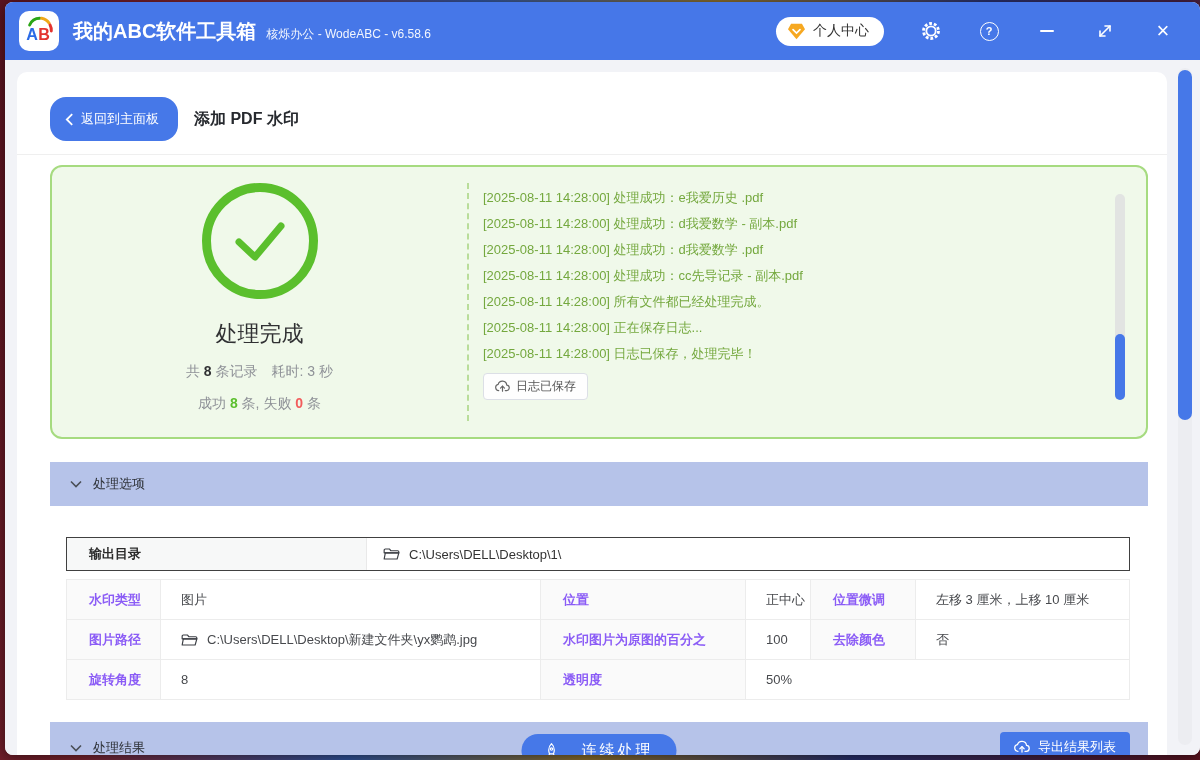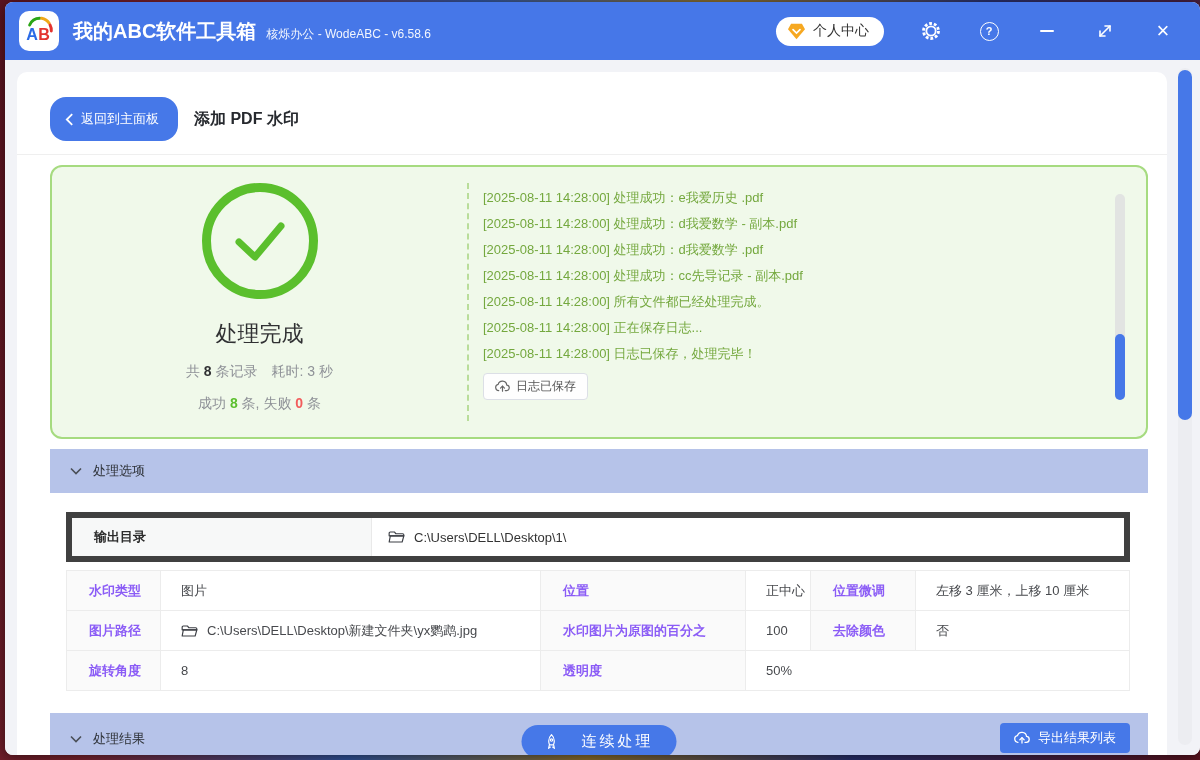--- a/index.html
+++ b/index.html
@@ -35,25 +35,25 @@
   .stats .gray{color:#8f9298;}
   .stats .dark{color:#303133;font-weight:bold;}
   .stats .green{color:#5bbf2d;font-weight:bold;}
   .stats .red{color:#f25c5c;font-weight:bold;}
   .log-col{flex:1;border-left:2px dashed #b9dd9a;margin:16px 0;padding:2px 0 0 14px;}
   .log-line{font-size:13px;line-height:26px;color:#74a83e;white-space:nowrap;}
   .export-log{margin-top:6px;display:inline-flex;align-items:center;gap:6px;border:1px solid #dcdfe6;background:#fefefe;border-radius:4px;padding:4px 11px;font-size:12px;color:#555;cursor:pointer;}
   .inner-scroll{position:absolute;right:21px;top:27px;width:10px;height:206px;background:#e2e4e2;border-radius:5px;}
   .inner-scroll .ithumb{position:absolute;bottom:0;left:0;width:10px;height:66px;background:#4678e8;border-radius:5px;}
   
-  .section-header{margin:10px 19px 0 33px;height:44px;box-sizing:border-box;background:#b6c3e9;display:flex;align-items:center;gap:11px;padding-left:20px;font-size:13px;color:#2e3238;position:relative;cursor:pointer;flex:none;}
+  .section-header{margin:23px 19px 0 33px;height:44px;box-sizing:border-box;background:#b6c3e9;display:flex;align-items:center;gap:11px;padding-left:20px;font-size:13px;color:#2e3238;position:relative;cursor:pointer;flex:none;}
   .results-header{margin-top:22px;height:51px;}
   
   .opt-body{margin:0 19px 0 33px;padding:19px 18px 0 16px;flex:none;}
-  .dir-row{height:50px;box-sizing:border-box;border:6px solid #404040;display:flex;}
+  .dir-row{height:34px;box-sizing:border-box;border:1px solid #404040;display:flex;margin-top:12px;}
   .dir-label{width:300px;flex:none;background:#f7f8f8;border-right:1px solid #e9e9e9;display:flex;align-items:center;padding-left:22px;font-weight:bold;font-size:13px;color:#2b2b2b;box-sizing:border-box;}
   .dir-value{flex:1;display:flex;align-items:center;gap:9px;padding-left:16px;font-size:13px;color:#333;}
   .opt-table{margin-top:8px;border:1px solid #ececec;}
   .tr{display:grid;grid-template-columns:94px 380px 205px 65px 105px 1fr;height:39px;border-bottom:1px solid #ececec;}
   .tr:last-child{border-bottom:none;}
   .td{display:flex;align-items:center;gap:9px;padding-left:20px;font-size:13px;color:#47494d;border-right:1px solid #ececec;overflow:hidden;white-space:nowrap;}
   .td:last-child{border-right:none;}
   .td.label{background:#fafafa;font-weight:bold;color:#8b5cf6;padding-left:22px;}
   .td.span3{grid-column:span 3;}
   

